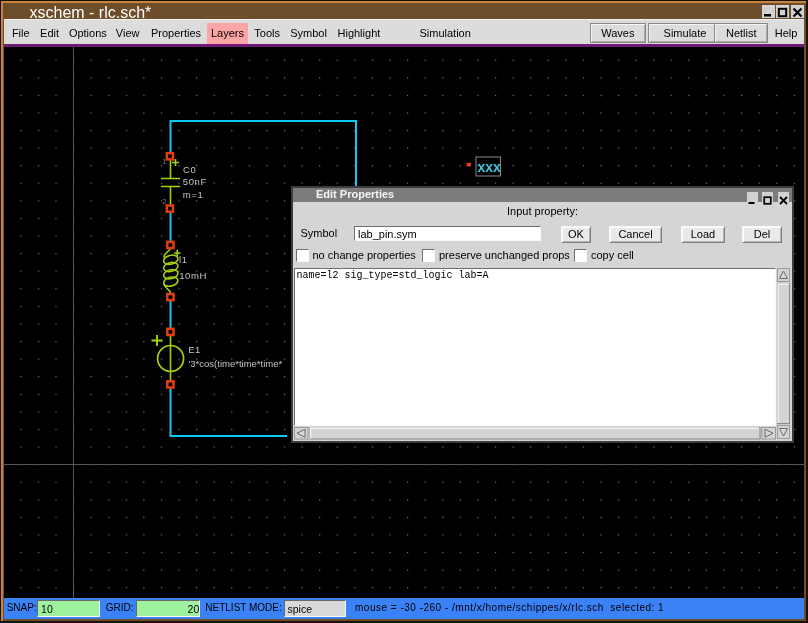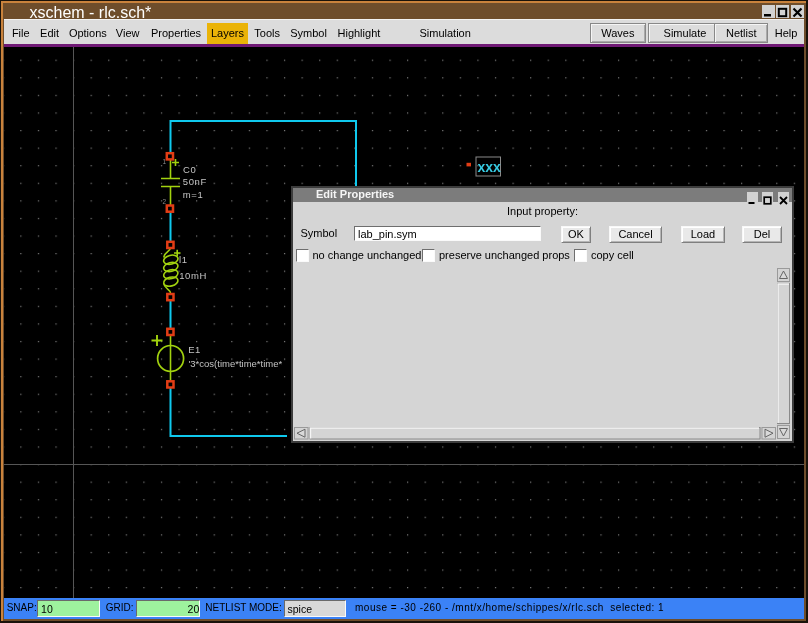--- a/index.html
+++ b/index.html
@@ -4,21 +4,21 @@
 *{margin:0;padding:0;box-sizing:border-box;}
 html,body{width:808px;height:623px;overflow:hidden;}
 body{position:relative;font-family:"Liberation Sans",sans-serif;background:#000;}
 #fdark{position:absolute;left:0;top:0;width:808px;height:623px;background:#19120a;}
 #forange{position:absolute;left:1px;top:1px;width:805px;height:620px;background:#c9823c;}
 #fbrown{position:absolute;left:3px;top:3px;width:803px;height:618px;background:#6e4d2b;}
 #title{position:absolute;left:29.5px;top:4px;font-size:16px;color:#ffffff;}
 .wbtn{position:absolute;top:5px;width:13px;height:13px;background:#d2d2d2;}
 #menubar{position:absolute;left:4px;top:19px;width:800px;height:28px;background:#dcdcdc;border-top:1px solid #f2f2f2;border-bottom:3px solid #701a75;}
 .mi{position:absolute;top:7px;font-size:11px;color:#000;white-space:pre;}
-#layers{position:absolute;left:202.7px;top:2.8px;width:41.5px;height:21px;background:#eab308;color:#000;font-size:11px;text-align:center;line-height:21px;}
+#layers{position:absolute;left:202.7px;top:2.8px;width:41.5px;height:21px;background:#fca5a5;color:#000;font-size:11px;text-align:center;line-height:21px;}
 .mbtn{position:absolute;top:2.5px;height:20.5px;background:#dcdcdc;border:1px solid #888;box-shadow:inset 1px 1px 0 #f5f5f5,inset -1px -1px 0 #aaa;font-size:11px;text-align:center;color:#000;}
 #canvas{position:absolute;left:4px;top:47px;width:800px;height:551px;background:#000;}
 #statusbar{position:absolute;left:4px;top:598px;width:800px;height:21px;background:#3b82f6;font-size:10px;color:#000;}
 .sl{position:absolute;top:3.5px;white-space:pre;}
 .sentry{position:absolute;top:2px;height:16.5px;border:1px solid;border-color:#6a6a6a #fafafa #fafafa #6a6a6a;font-size:10.5px;padding:1.5px 0 0 3px;}
 #dlg{position:absolute;left:291px;top:186px;width:503px;height:257px;background:#d5d5d5;border:2px solid #3c3c3c;}
 #dtitle{position:absolute;left:0;top:0;width:499px;height:13.5px;background:#7c7c7c;color:#f5f5f5;font-size:11px;font-weight:bold;line-height:13px;padding-left:23px;}
 .dbtn{position:absolute;top:3.5px;width:11px;height:11px;background:#d2d2d2;}
 #inputprop{position:absolute;left:0;top:17px;width:499px;text-align:center;font-size:11px;}
 #symlab{position:absolute;left:7.5px;top:39px;font-size:11px;}
@@ -153,25 +153,26 @@
       </svg>
   </div>
   <div id="inputprop">Input property:</div>
   <span id="symlab">Symbol</span>
   <div id="symentry">lab_pin.sym</div>
   <div class="dbut" style="left:268px;width:30px;">OK</div>
   <div class="dbut" style="left:316px;width:53px;">Cancel</div>
   <div class="dbut" style="left:388px;width:44px;">Load</div>
   <div class="dbut" style="left:449px;width:40px;">Del</div>
   <div class="cb" style="left:3px;"></div>
-  <span class="cbl" style="left:19.5px;">no change unchanged</span>
+  <span class="cbl" style="left:19.5px;">no change properties</span>
   <div class="cb" style="left:129px;"></div>
   <span class="cbl" style="left:146px;">preserve unchanged props</span>
   <div class="cb" style="left:281px;"></div>
   <span class="cbl" style="left:298px;">copy cell</span>
+  <div id="dtext">name=l2 sig_type=std_logic lab=A</div>
   <div id="vscroll">
     <svg width="13" height="171">
       <rect x="0" y="0" width="13" height="171" fill="#c9c9c9"></rect>
       <rect x="0.5" y="0.5" width="12" height="13" fill="#d4d4d4" stroke="#9a9a9a" stroke-width="1"></rect>
       <path d="M6.5,3 L10.5,10.5 L2.5,10.5 Z" fill="#d9d9d9" stroke="#666" stroke-width="1"></path>
       <rect x="0.5" y="157.5" width="12" height="13" fill="#d4d4d4" stroke="#9a9a9a" stroke-width="1"></rect>
       <path d="M2.5,160.5 L10.5,160.5 L6.5,168 Z" fill="#d9d9d9" stroke="#666" stroke-width="1"></path>
       <rect x="0.5" y="15.5" width="12" height="140" fill="#d4d4d4" stroke="#8a8a8a" stroke-width="1"></rect>
       <path d="M1,155 V16 H12" fill="none" stroke="#f5f5f5" stroke-width="1.4"></path>
     </svg>

